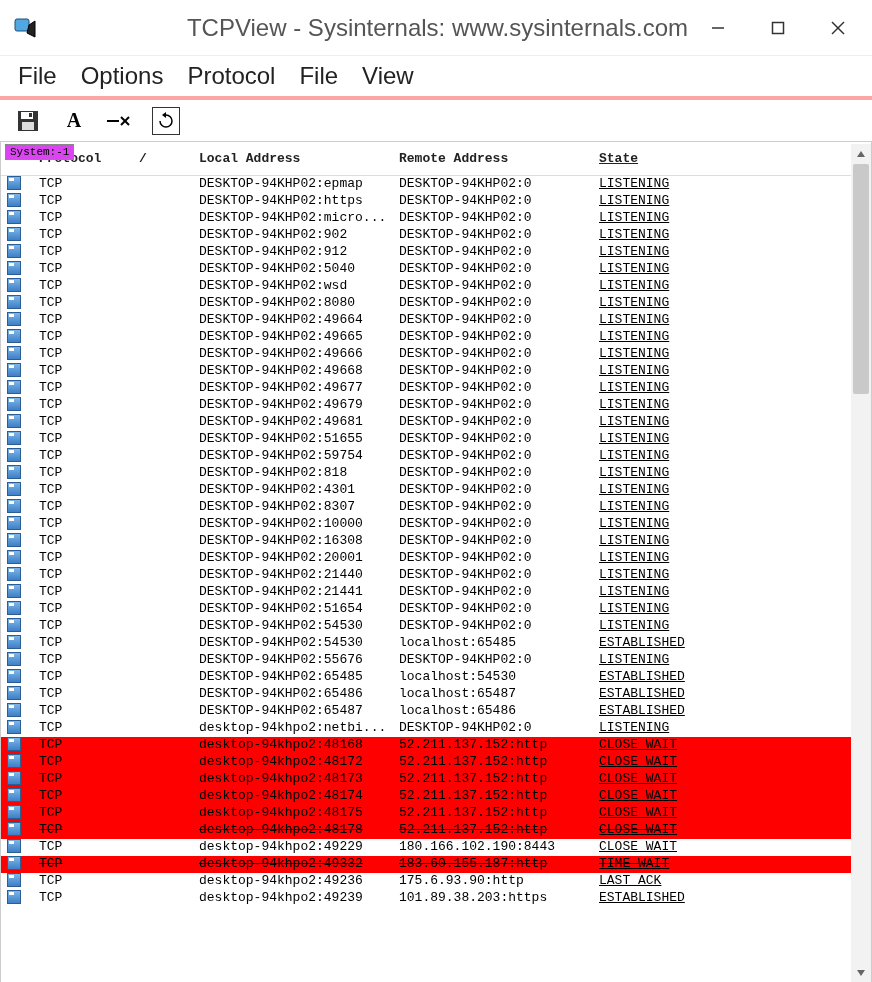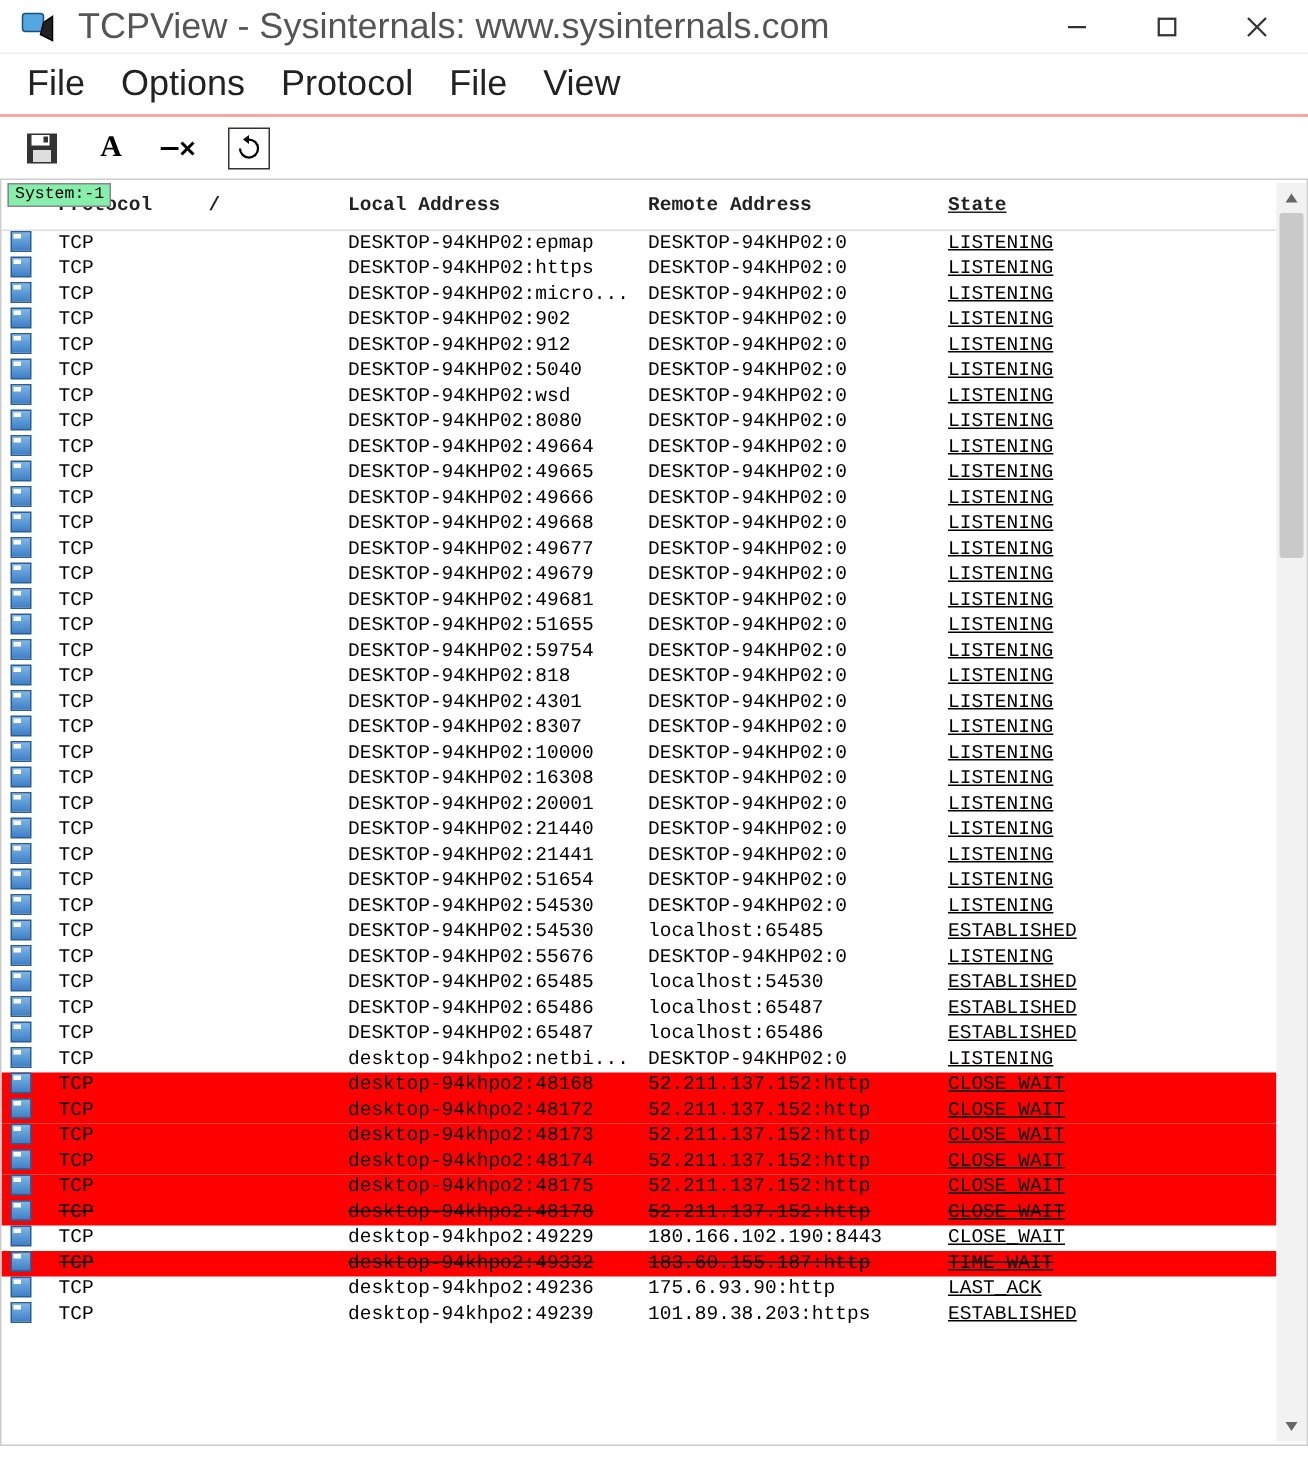--- a/index.html
+++ b/index.html
@@ -9,25 +9,26 @@
     background: #fff;
     color: #000;
     width: 872px;
     height: 982px;
     overflow: hidden;
   }
   
   .titlebar {
     display: flex;
     align-items: center;
-    height: 36px;
+    height: 56px;
     padding: 0 4px 0 12px;
     font-size: 24px;
     color: #555;
     border-bottom: 1px solid #eee;
+    text-align: right;
   }
   .titlebar .app-icon {
     width: 28px; height: 28px;
     margin-right: 12px;
     display: flex; align-items:center; justify-content:center;
   }
   .titlebar .title { flex: 1; }
   .titlebar .win-controls { display: flex; }
   .titlebar .win-btn {
     width: 60px; height: 40px;
@@ -35,21 +36,21 @@
     color: #444;
   }
   
   .menubar {
     display: flex;
     gap: 24px;
     align-items: center;
     padding: 6px 16px 6px 18px;
     font-size: 24px;
     color: #222;
-    border-bottom: 2px solid #fca5a5;
+    border-bottom: 4px solid #fca5a5;
   }
   .menubar .menu-item { cursor: default; }
   
   .toolbar {
     display: flex;
     align-items: center;
     gap: 18px;
     padding: 6px 14px;
     height: 42px;
     border-bottom: 1px solid #ccc;
@@ -66,21 +67,21 @@
     position: relative;
     height: calc(982px - 52px - 44px - 42px);
     border: 1px solid #ccc;
     border-top: none;
     overflow: hidden;
   }
   
   .sys-box {
     position: absolute;
     top: 2px; left: 4px;
-    background: #86efac;
+    background: #d946ef;
     border: 1px solid #888;
     font-size: 11px;
     padding: 1px 4px;
     font-family: "Courier New", monospace;
     z-index: 5;
   }
   
   .vscroll {
     position: absolute;
     top: 2px; right: 0;
@@ -116,21 +117,21 @@
     padding-left: 6px;
     background:#fff;
     color:#222;
     font-family: "Courier New", monospace;
     font-size: 13px;
     font-weight: bold;
   }
   .col-icon { width: 32px; flex:none; }
   .col-proto { width: 100px; flex:none; }
   .col-slash { width: 60px; flex:none; text-align:left;}
-  .col-local { width: 200px; flex:none; white-space:nowrap; overflow:hidden; text-overflow:ellipsis;margin-left:33px;}
+  .col-local { width: 200px; flex:none; white-space:nowrap; overflow:hidden; text-overflow:ellipsis;}
   .col-remote { width: 200px; flex:none; white-space:nowrap; overflow:hidden;}
   .col-state { width: 170px; flex:none; white-space:nowrap; overflow:hidden;text-decoration:underline;}
   .rows { }
   .row {
     display:flex;
     align-items:flex-start;
     height: 17px;
     padding-left: 6px;
     white-space: nowrap;
   }

